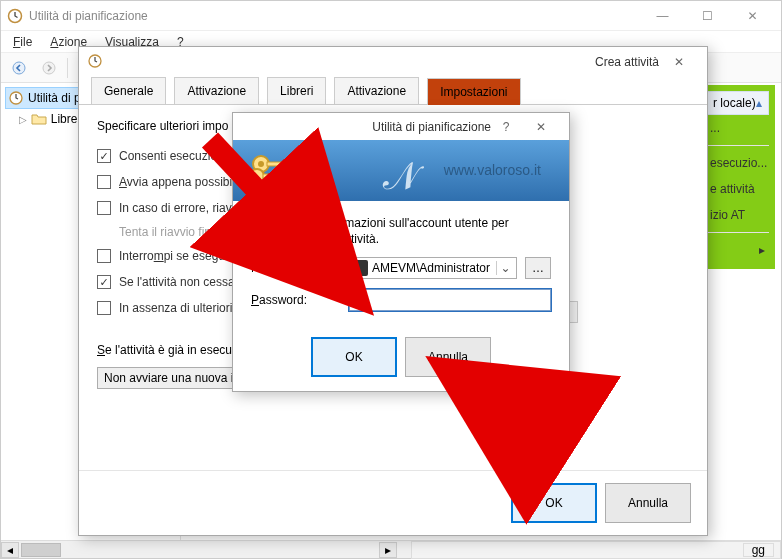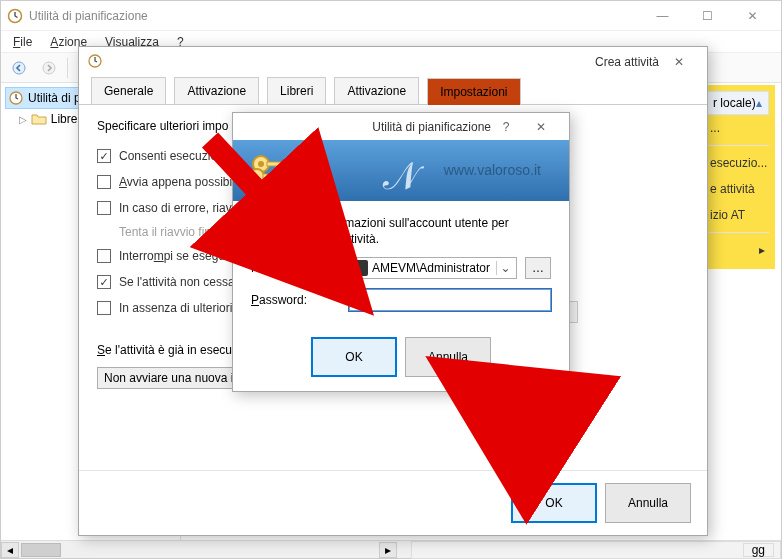--- a/index.html
+++ b/index.html
@@ -14,21 +14,21 @@
   .menu-item { padding: 2px 8px; color: #333; }
   .menu-item u { text-decoration: underline; }
   .toolbar { height: 30px; display: flex; align-items: center; padding: 0 4px; gap: 2px; border-bottom: 1px solid #e3e3e3; background: #fafafa; }
   .tb-btn { width: 28px; height: 24px; display: flex; align-items: center; justify-content: center; border: 1px solid transparent; border-radius: 2px; }
   .tb-sep { width: 1px; height: 20px; background: #ddd; margin: 0 2px; }
   .body-row { display: flex; height: calc(100% - 82px); }
   .tree-pane { width: 180px; border-right: 1px solid #e3e3e3; padding: 4px; overflow: hidden; }
   .tree-row { display: flex; align-items: center; gap: 4px; padding: 2px 2px; }
   .tree-row.selected { background: #cce8ff; border: 1px solid #99d1ff; }
   .tree-ico { width: 16px; height: 16px; }
-  .right-pane { width: 200px; border-left: 1px solid #e3e3e3; padding: 6px; margin-left: auto; background: #fde047; }
+  .right-pane { width: 200px; border-left: 1px solid #e3e3e3; padding: 6px; margin-left: auto; background: #84cc16; }
   .right-pane .hdr { background: #eef3f9; padding: 4px 6px; display:flex; align-items:center; justify-content:space-between; border:1px solid #d6e2ef;}
   .action-item { padding: 6px 4px; display: flex; align-items: center; gap: 6px; color: #333; }
   .action-sep { height:1px; background:#e3e3e3; margin:4px 0;}
   .bottom-scroll { position:absolute; bottom:0; left:0; right:0; height:18px; background:#f0f0f0; border-top:1px solid #ddd; display:flex; align-items:center;}
   .scroll-btn { width:18px; height:16px; background:#e8e8e8; border:1px solid #ccc; display:flex; align-items:center; justify-content:center;}
   .scroll-thumb { width:40px; height:14px; background:#cfcfcf; border:1px solid #bbb; margin-left:2px;}
   .grey-block { background:#f3f3f3; border:1px solid #ddd; height:18px; padding:0 6px; display:flex; align-items:center; gap:4px;}
 
   
   .dlg { position: absolute; background: #fff; border: 1px solid #a8a8a8; box-shadow: 3px 3px 14px rgba(0,0,0,.25); display:flex; flex-direction:column; }

